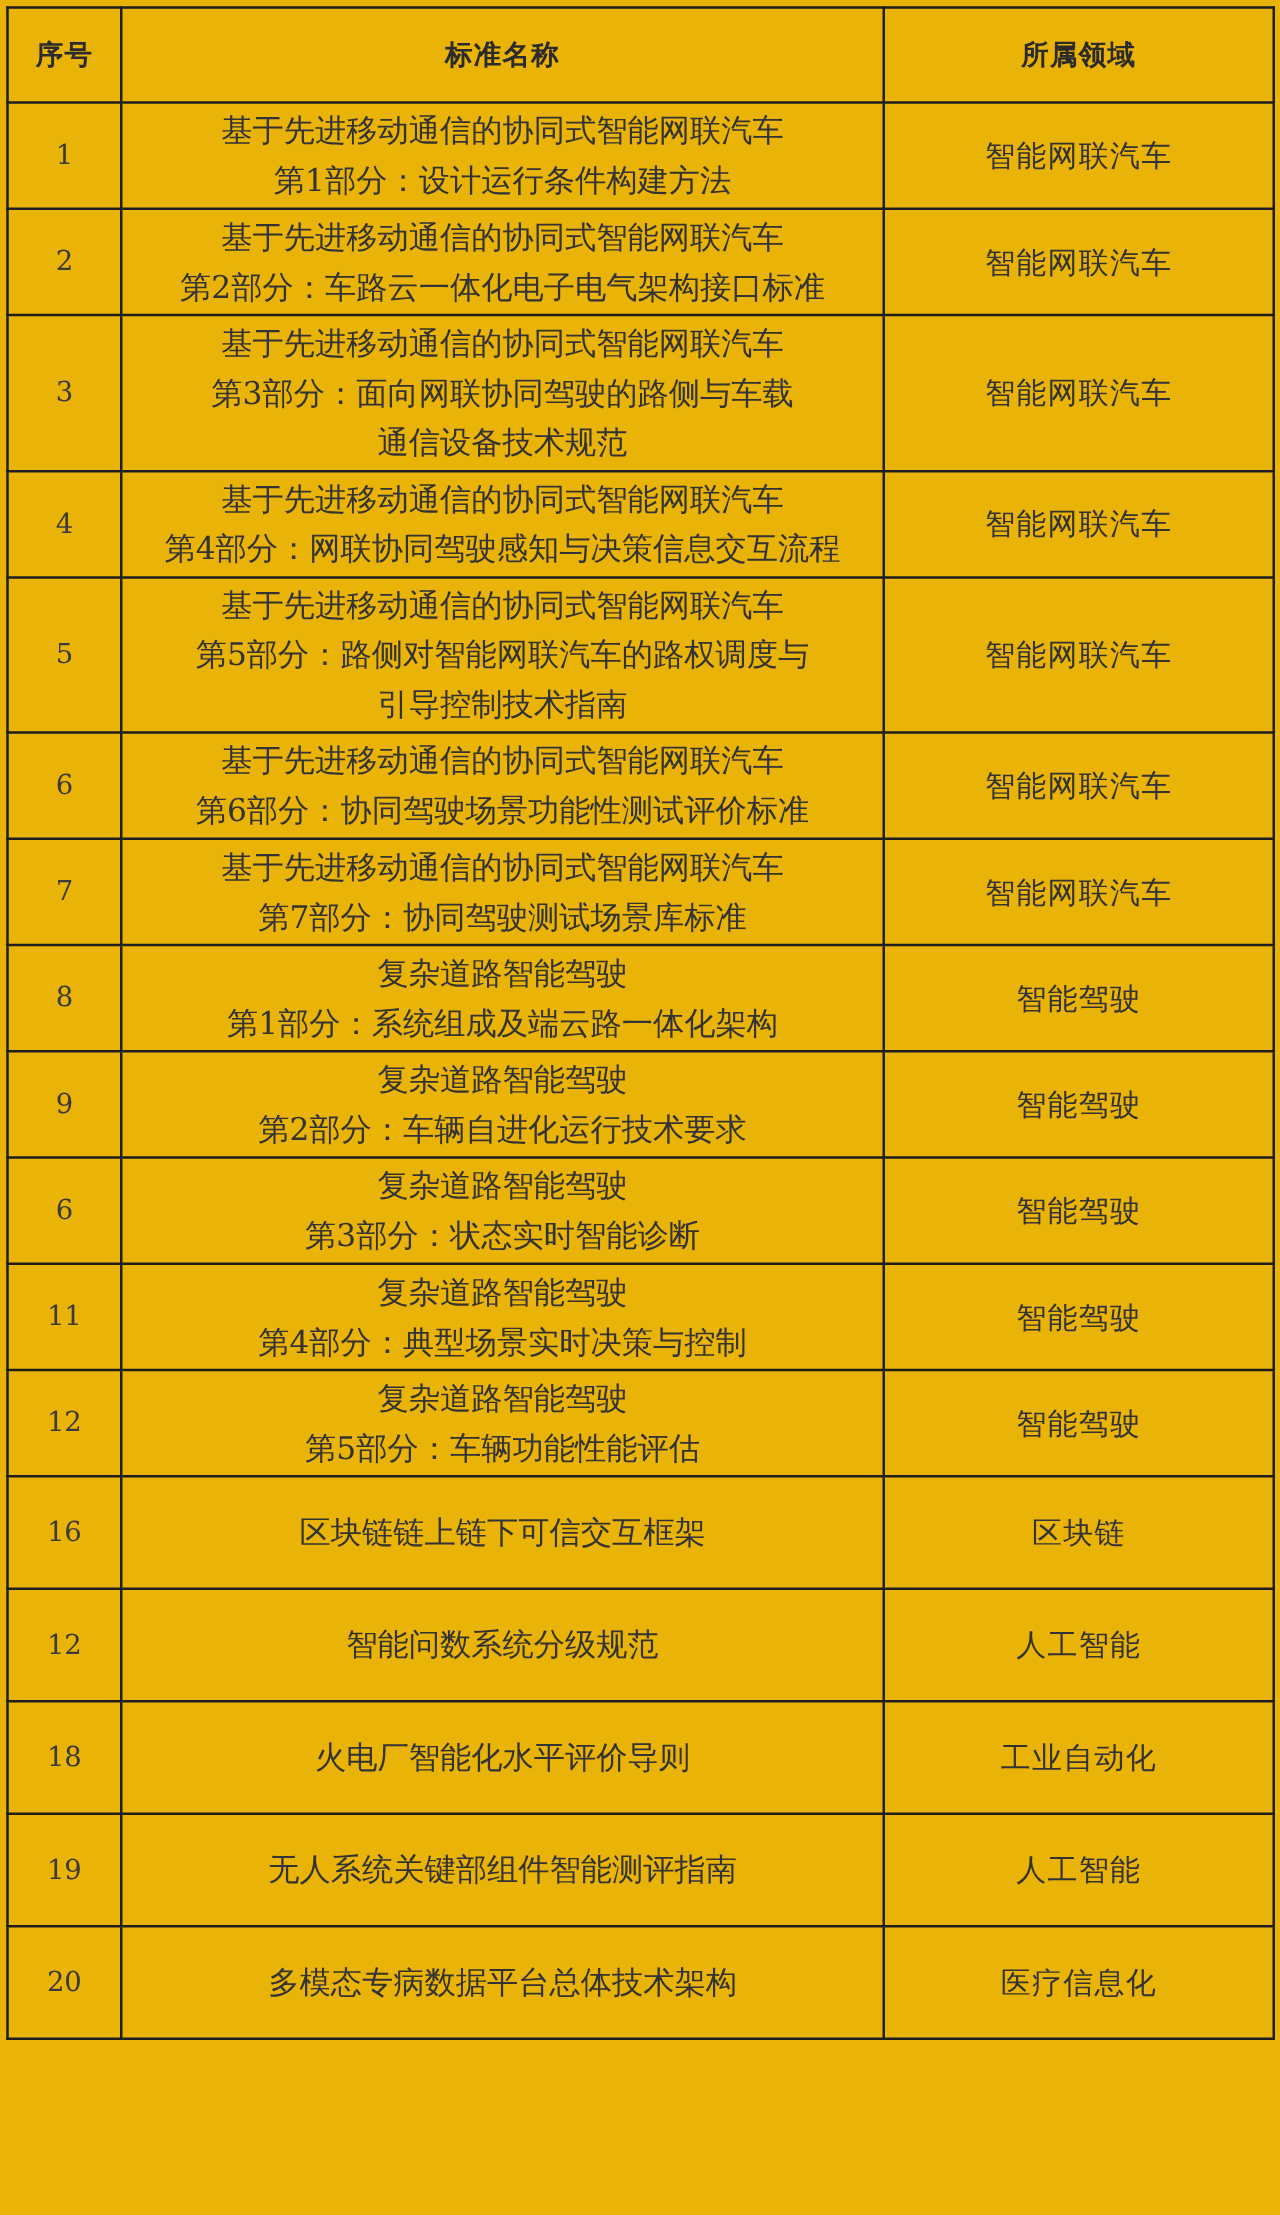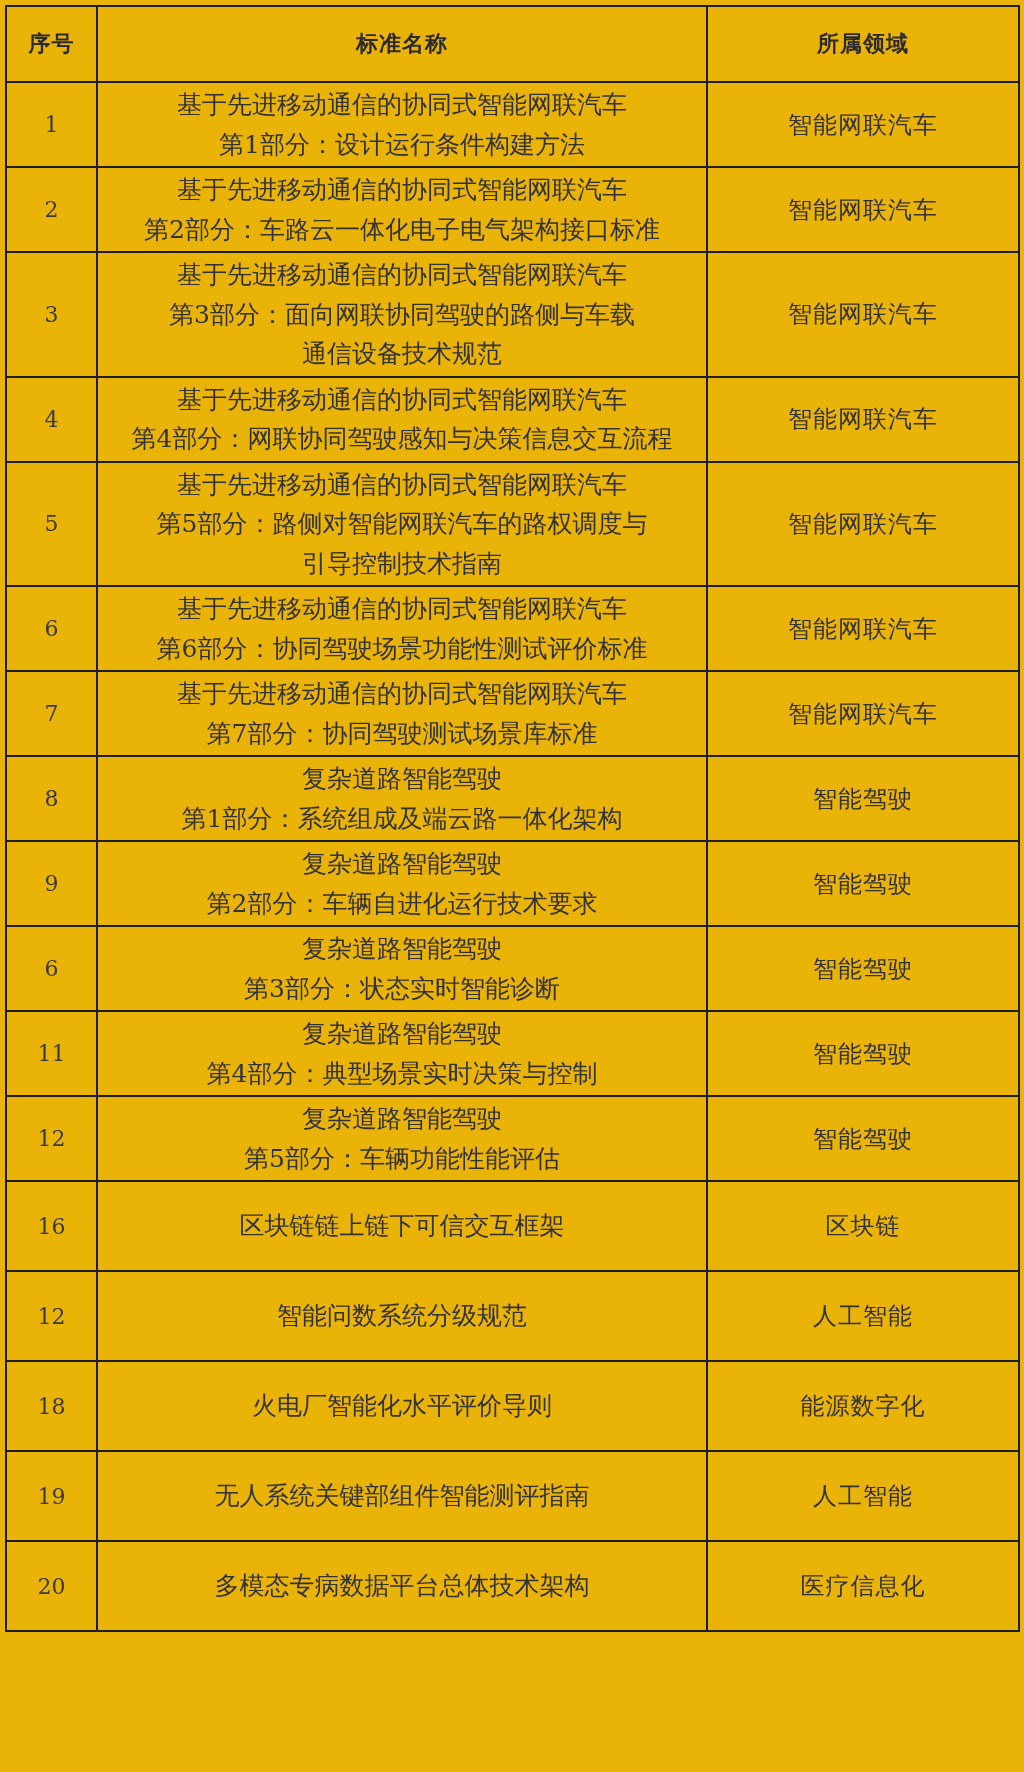--- a/index.html
+++ b/index.html
@@ -158,21 +158,21 @@
     <td class="col-domain">区块链</td>
   </tr>
         <tr class="lines-1">
     <td class="col-no">12</td>
     <td class="col-name">智能问数系统分级规范</td>
     <td class="col-domain">人工智能</td>
   </tr>
         <tr class="lines-1">
     <td class="col-no">18</td>
     <td class="col-name">火电厂智能化水平评价导则</td>
-    <td class="col-domain">能源数字化</td>
+    <td class="col-domain">工业自动化</td>
   </tr>
         <tr class="lines-1">
     <td class="col-no">19</td>
     <td class="col-name">无人系统关键部组件智能测评指南</td>
     <td class="col-domain">人工智能</td>
   </tr>
         <tr class="lines-1">
     <td class="col-no">20</td>
     <td class="col-name">多模态专病数据平台总体技术架构</td>
     <td class="col-domain">医疗信息化</td>

